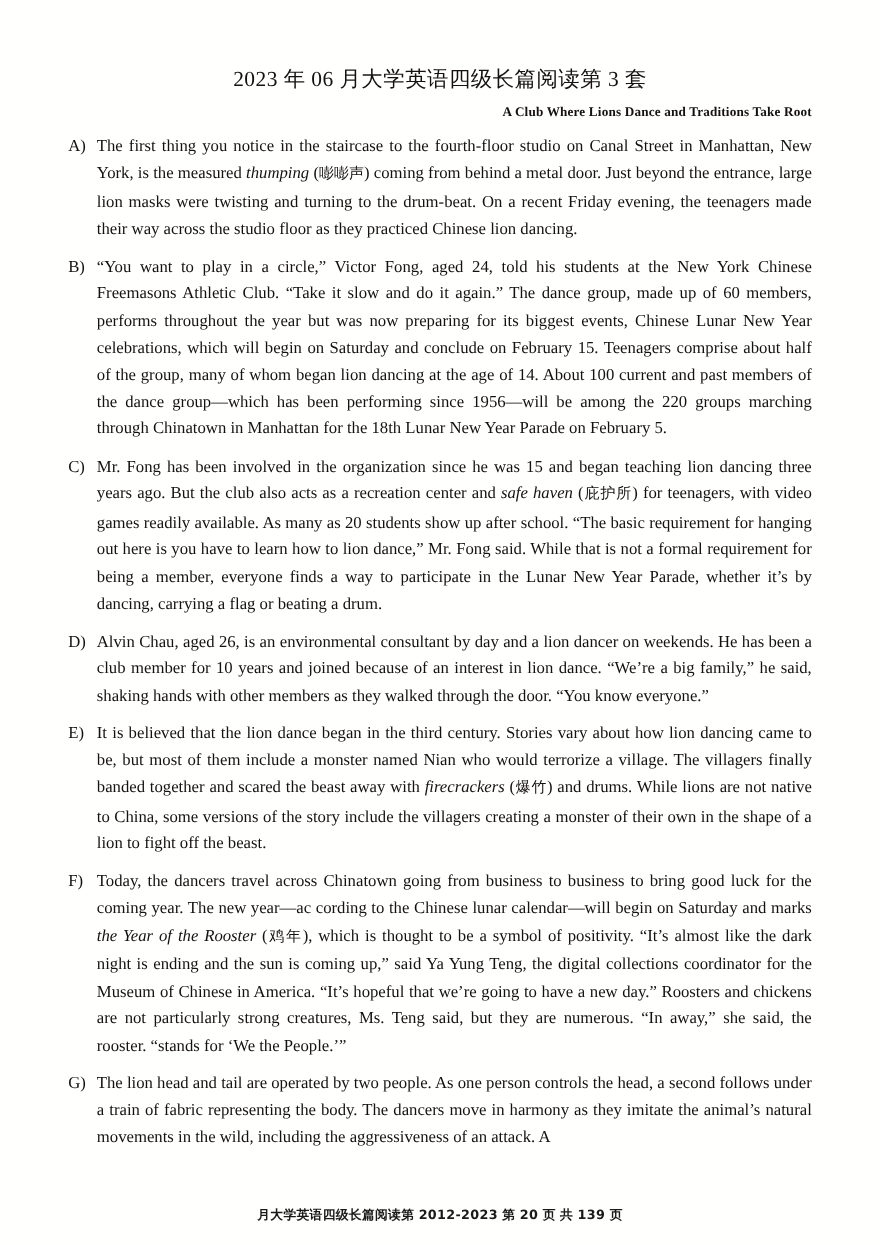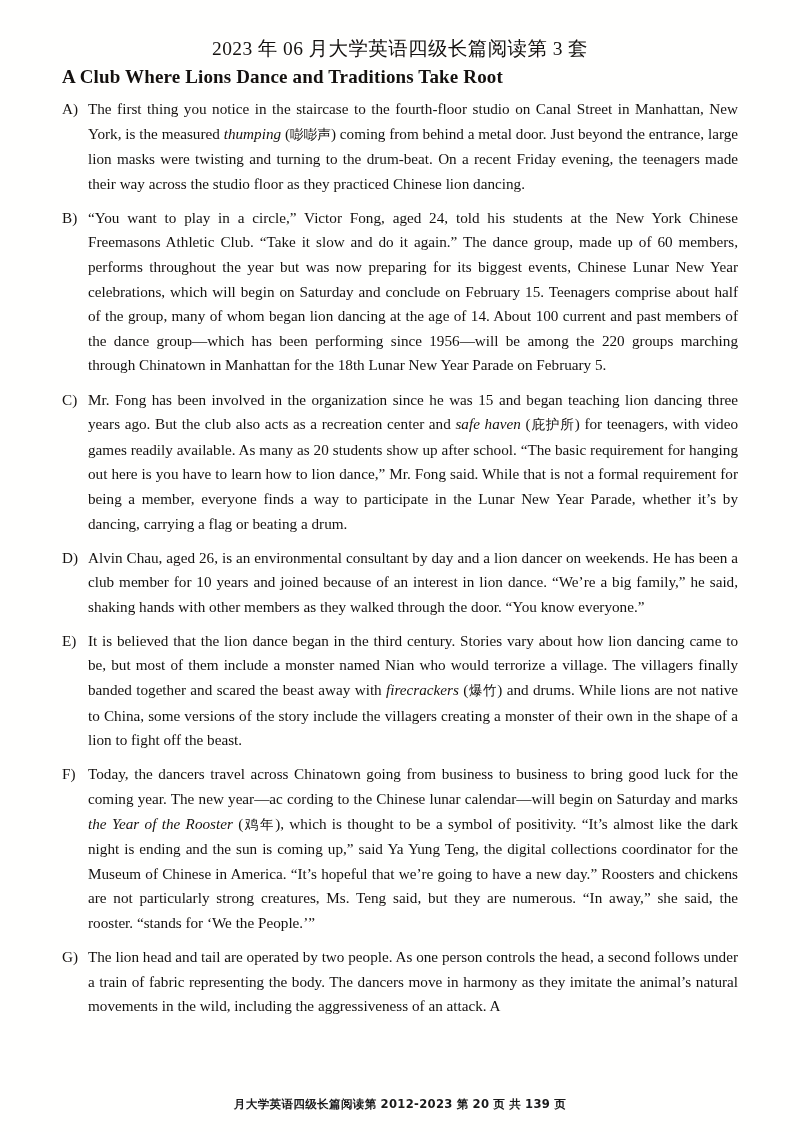--- a/index.html
+++ b/index.html
@@ -6,36 +6,36 @@
     margin: 0;
     padding: 0;
     background: #ffffff;
   }
   .page {
     position: relative;
     width: 800px;
     height: 1132px;
     background: #fffffe;
     box-sizing: border-box;
-    padding: 36px 62px 0 62px;
+    padding: 60px 62px 0 62px;
     font-family: "Liberation Serif", "DejaVu Serif", serif;
     color: #14110f;
     overflow: hidden;
   }
   .doc-title {
     text-align: center;
     font-size: 19.5px;
     line-height: 26px;
     margin: 0 0 4px 0;
     font-weight: normal;
     letter-spacing: 0.4px;
   }
   .article-title {
-    text-align: left;
-    font-size: 19px;
+    text-align: right;
+    font-size: 12px;
     font-weight: bold;
     line-height: 22px;
     margin: 4px 0 9px 0;
     letter-spacing: 0.15px;
   }
   .para {
     display: flex;
     align-items: flex-start;
     margin: 0 0 9.5px 0;
   }
@@ -49,21 +49,21 @@
   .para-body {
     flex: 1 1 auto;
     font-size: 15.2px;
     line-height: 24.6px;
     text-align: justify;
     text-justify: inter-word;
     hyphens: none;
   }
   .para-body i { }
   .cn {
-    font-family: Liberation Sans, sans-serif;
+    font-family: Liberation Mono, monospace;
     font-size: 13.6px;
   }
   .footer {
     position: absolute;
     left: 0;
     right: 0;
     bottom: 20px;
     text-align: center;
     font-family: "DejaVu Sans", "Liberation Sans", sans-serif;
     font-size: 11.6px;

